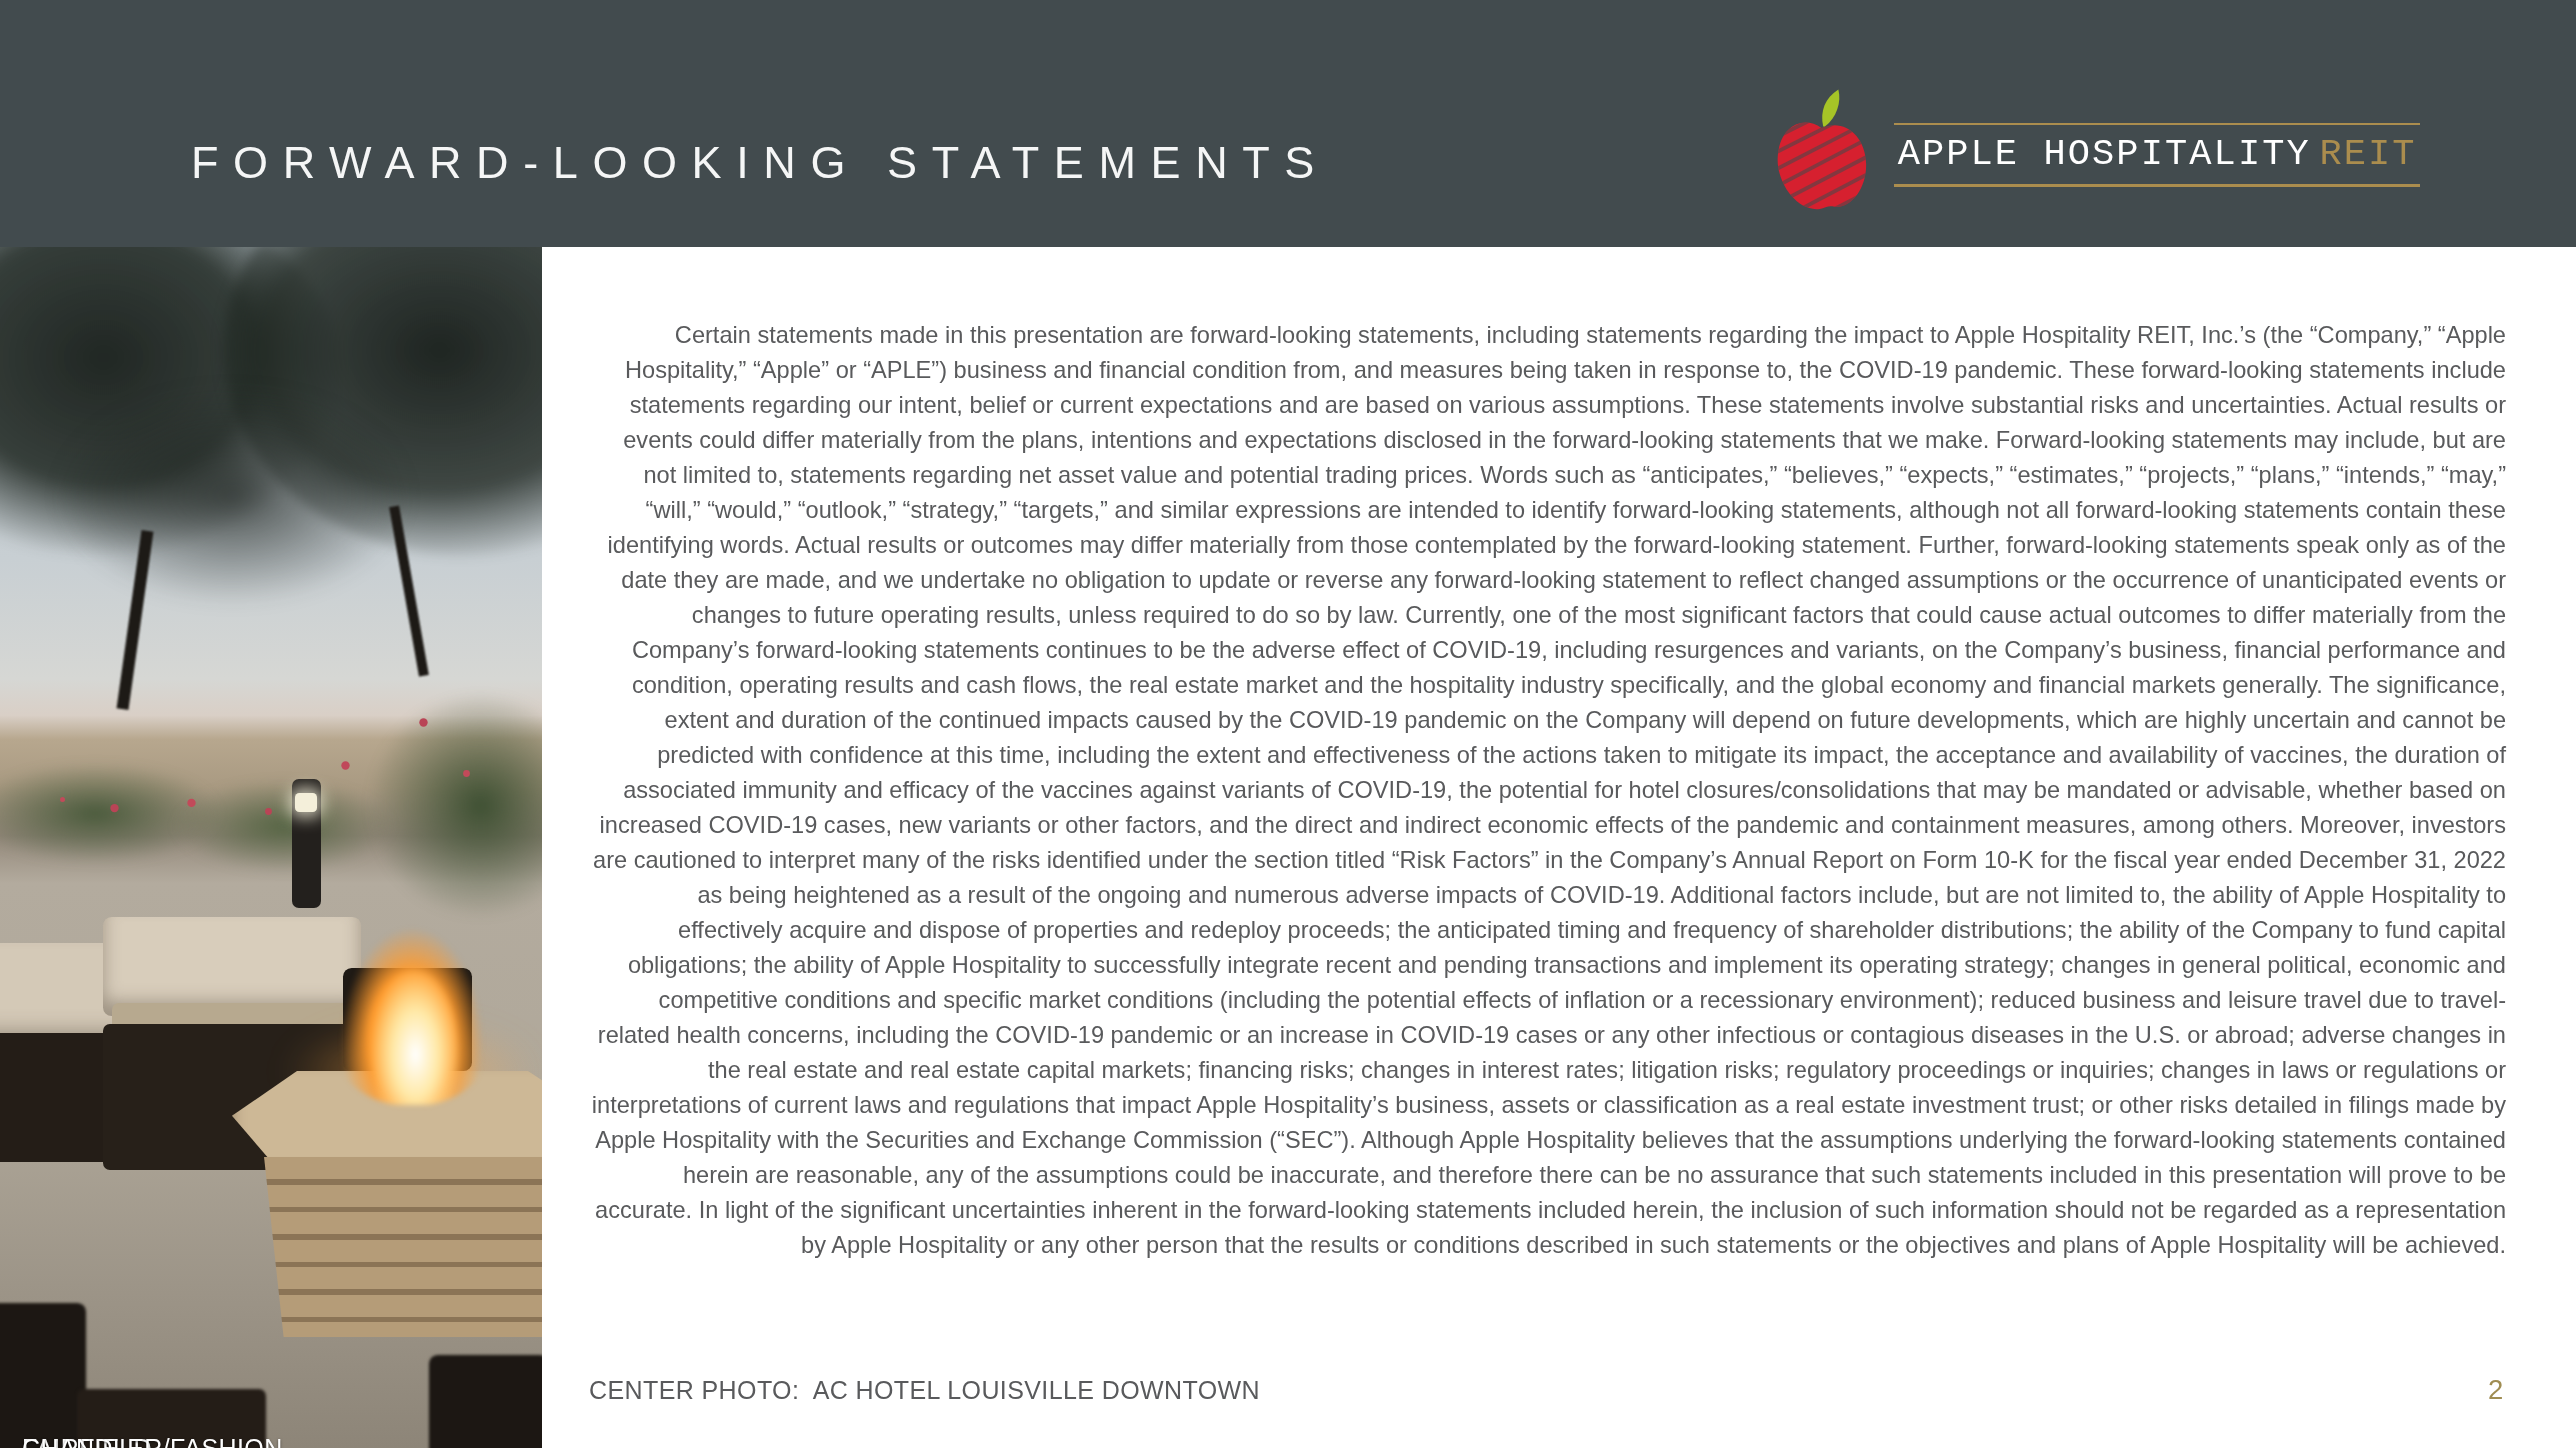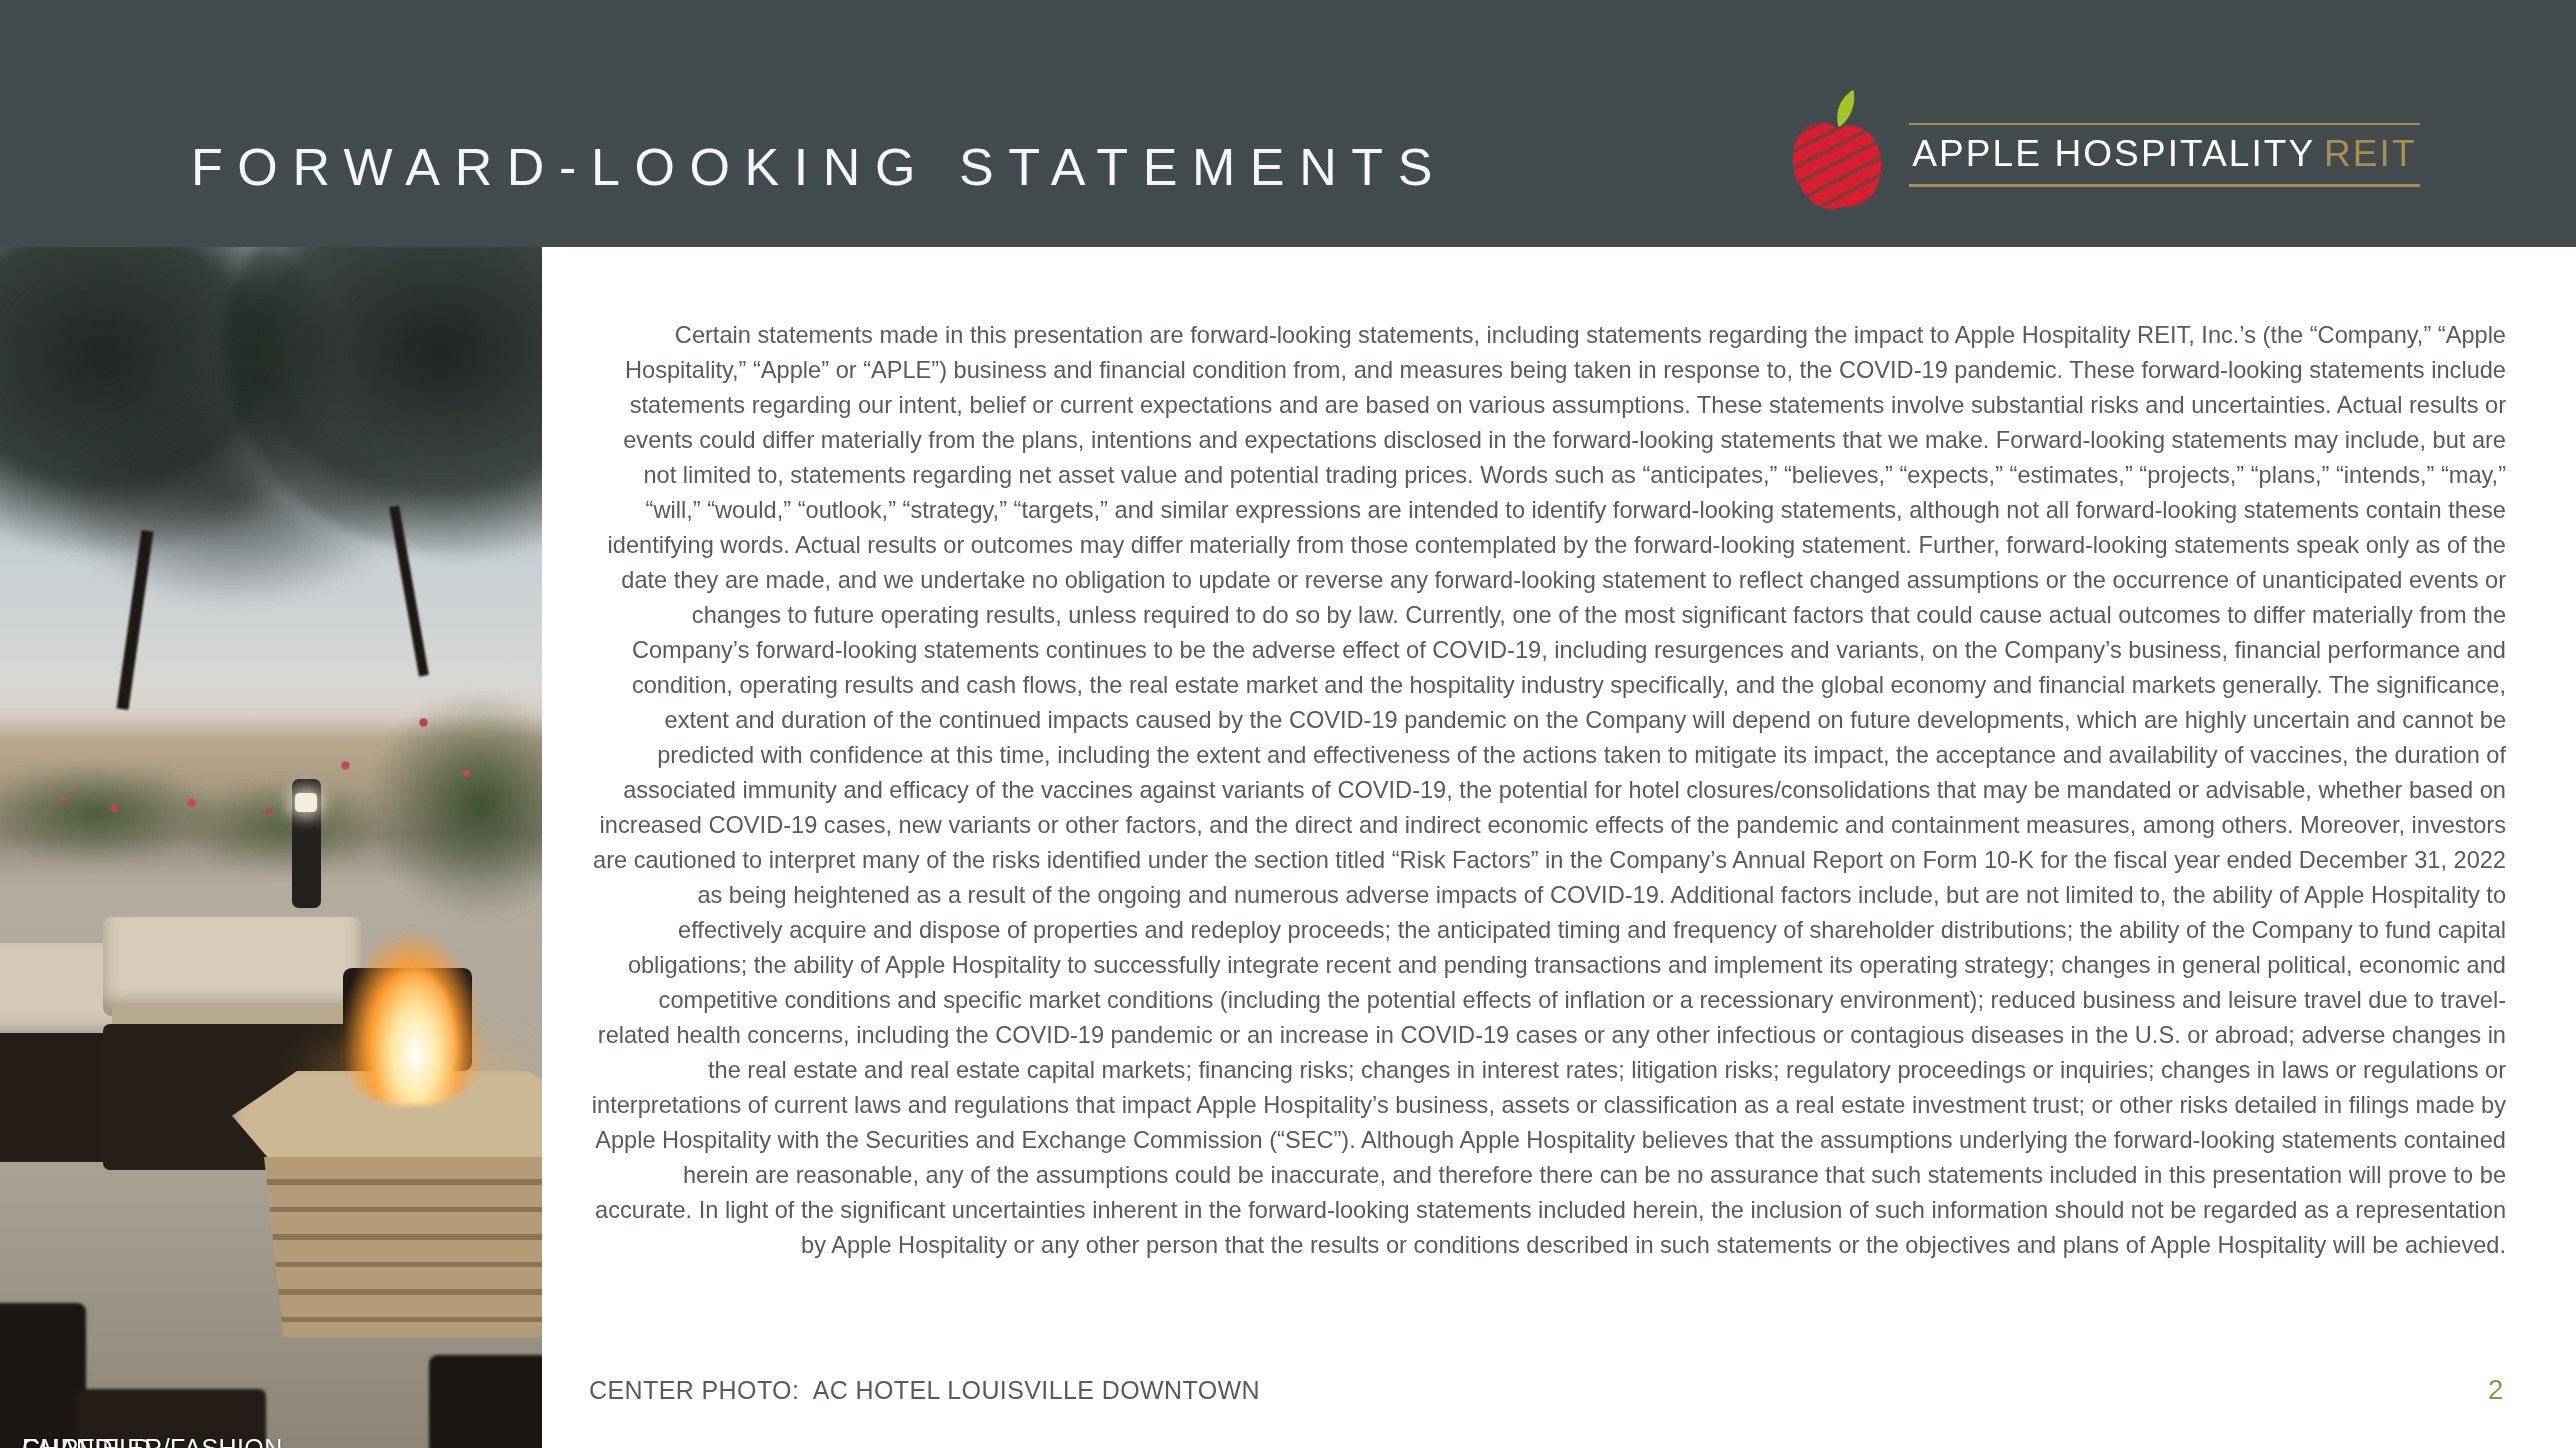--- a/index.html
+++ b/index.html
@@ -3,30 +3,30 @@
 <meta charset="utf-8">
 <style>
   html,body{margin:0;padding:0;background:#ffffff;}
   .slide{
     position:relative;width:2576px;height:1449px;overflow:hidden;background:#ffffff;
     font-family:"Liberation Sans","DejaVu Sans",sans-serif;
   }
   
   .header{position:absolute;top:0;left:0;width:2576px;height:247px;background:#424b4e;}
   .title{
-    position:absolute;left:191px;top:137px;font-size:52px;font-weight:400;
+    position:absolute;left:191px;top:137px;font-size:45px;font-weight:400;
     letter-spacing:14.6px;color:#f5f6f6;white-space:nowrap;
   }
   
   .logo{position:absolute;top:93px;right:156px;display:flex;align-items:center;gap:22px;}
   .logo-icon{width:101px;height:129px;flex:0 0 auto;margin-top:-5.2px;}
   .logo-textwrap{display:flex;flex-direction:column;}
   .logo-rule{height:2.6px;background:#ab8d4e;width:100%;}
   .logo-text{
-    font-family:Liberation Sans, sans-serif;
+    font-family:Liberation Mono, monospace;
     font-size:37px;letter-spacing:2.1px;color:#ffffff;white-space:nowrap;
     padding:7.7px 3.4px 9.4px 3.4px;
   }
   .logo-text .accent{color:#ab8d4e;padding-left:8.6px;}
   
   .photo{
     position:absolute;top:247px;left:0;width:542px;height:1201px;overflow:hidden;
     background:
       linear-gradient(180deg,
         #b9c4cb 0%, #c8cfd3 26%, #d6d7d4 36%, #d9cfc6 39%,

